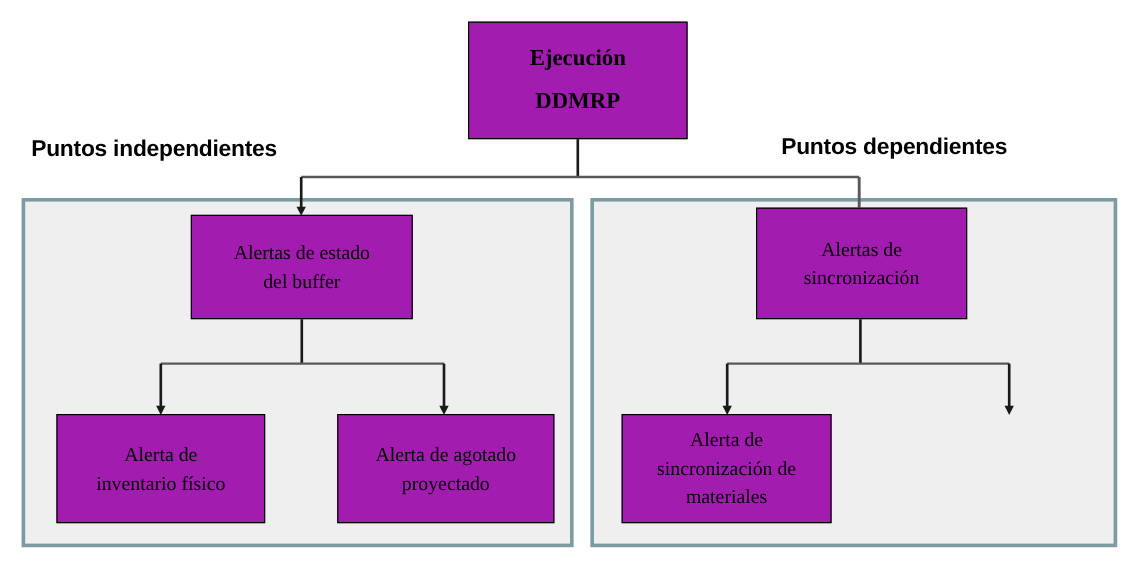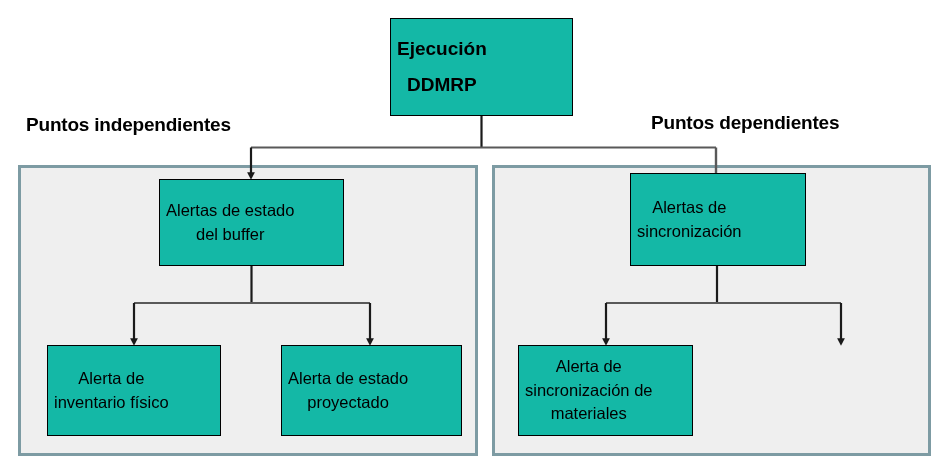--- a/index.html
+++ b/index.html
@@ -42,31 +42,33 @@
     color: #000000;
     letter-spacing: -0.2px;
     white-space: nowrap;
     z-index: 4;
   }
   #title-left  { left: 26px;  top: 114px; }
   #title-right { left: 651px; top: 112px; }
 
   .node {
     position: absolute;
-    background: #14b8a6;
+    background: #a21caf;
     border: 1.5px solid #000000;
     box-sizing: border-box;
     display: flex;
     align-items: center;
+    justify-content: center;
     text-align: center;
     color: #000000;
     font-size: 16.5px;
     line-height: 1.45;
     padding: 2px 6px;
     z-index: 5;
+    font-family: Liberation Serif, serif;
   }
   .node-text { display: block; white-space: pre-line; }
 
   #node-root {
     left: 390px; top: 18px; width: 183px; height: 98px;
     font-weight: bold;
     font-size: 19px;
     line-height: 1.9;
   }
   #node-buffer      { left: 159px; top: 179px; width: 185px; height: 87px; }
@@ -127,21 +129,21 @@
     <span class="node-text">Alertas de estado
 del buffer</span>
   </div>
 
   <div class="node" id="node-inv-fisico">
     <span class="node-text">Alerta de
 inventario físico</span>
   </div>
 
   <div class="node" id="node-agotado">
-    <span class="node-text">Alerta de estado
+    <span class="node-text">Alerta de agotado
 proyectado</span>
   </div>
 
   <div class="node" id="node-sync-mat">
     <span class="node-text">Alerta de
 sincronización de
 materiales</span>
   </div>
 
 

